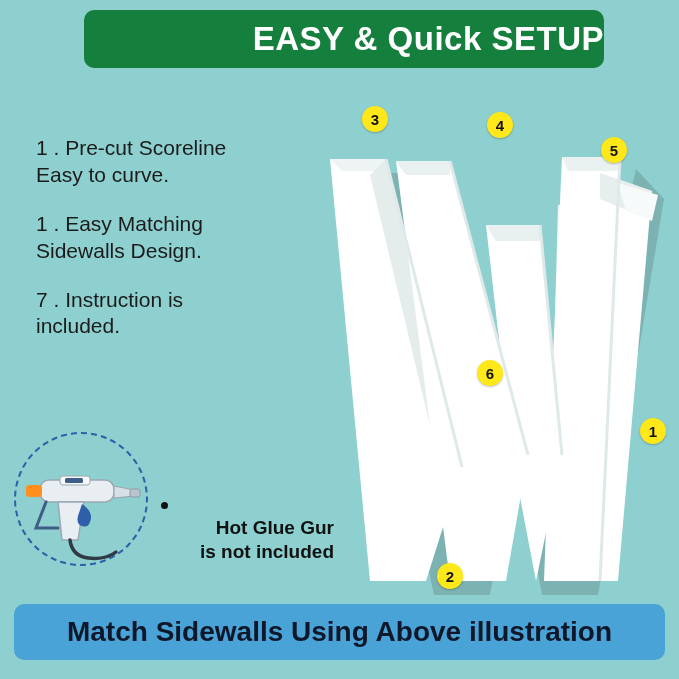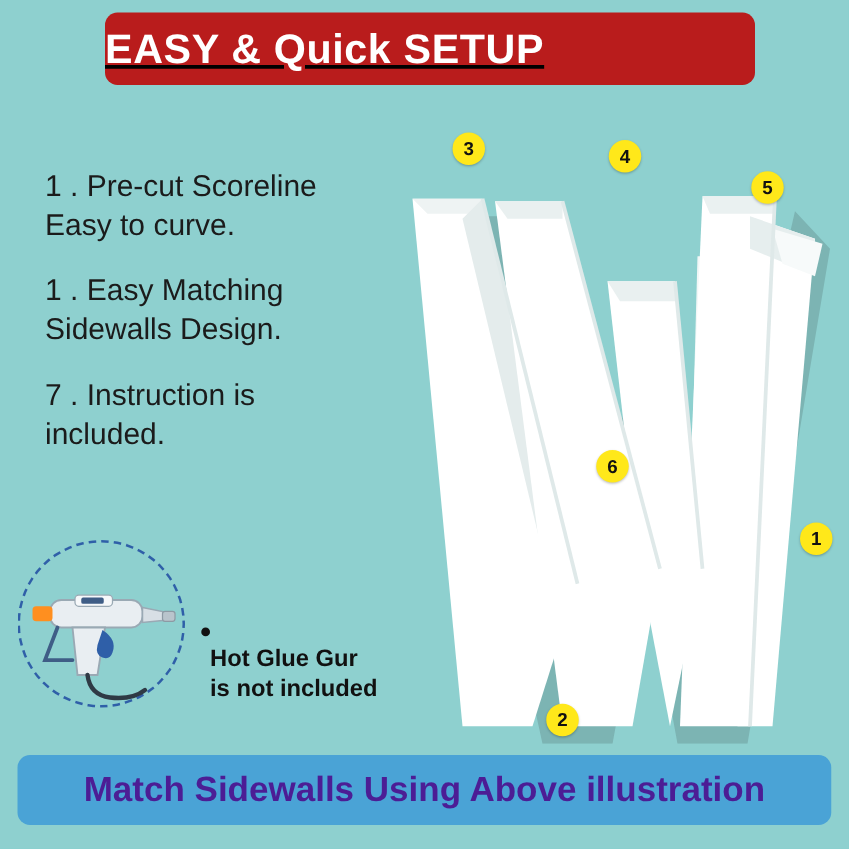--- a/index.html
+++ b/index.html
@@ -21,26 +21,25 @@
     box-sizing: border-box;
   }
 
   
   .top-banner {
     position: absolute;
     left: 84px;
     top: 10px;
     width: 520px;
     height: 58px;
-    background: #b91c1c;
+    background: #15803d;
     border-radius: 10px;
     display: flex;
     align-items: center;
-    justify-content: flex-start;
-    text-decoration: underline;
+    justify-content: flex-end;
   }
   .top-banner .banner-text {
     color: #ffffff;
     font-size: 33px;
     font-weight: bold;
     letter-spacing: 0.5px;
     white-space: nowrap;
   }
 
   
@@ -50,36 +49,36 @@
     top: 604px;
     width: 651px;
     height: 56px;
     background: #4aa3d6;
     border-radius: 10px;
     display: flex;
     align-items: center;
     justify-content: center;
   }
   .bottom-banner .banner-text {
-    color: #4c1d95;
+    color: #0f172a;
     font-size: 28px;
     font-weight: bold;
     white-space: nowrap;
   }
 
   
   .features {
     position: absolute;
     left: 36px;
     top: 135px;
     width: 285px;
   }
   .feature {
     color: #1b1b1b;
-    font-size: 24px;
+    font-size: 21px;
     line-height: 1.28;
     margin-bottom: 22px;
     white-space: pre-line;
   }
 
   
   .glue-area {
     position: absolute;
     left: 14px;
     top: 432px;
@@ -104,20 +103,21 @@
   .glue-note {
     position: absolute;
     left: 140px;
     top: 60px;
     width: 180px;
     color: #111111;
     font-size: 19px;
     font-weight: bold;
     line-height: 1.25;
     white-space: pre-line;
+    text-align: right;
   }
   .bullet-dot {
     position: absolute;
     left: 147px;
     top: 70px;
     width: 7px;
     height: 7px;
     background: #111111;
     border-radius: 50%;
   }

